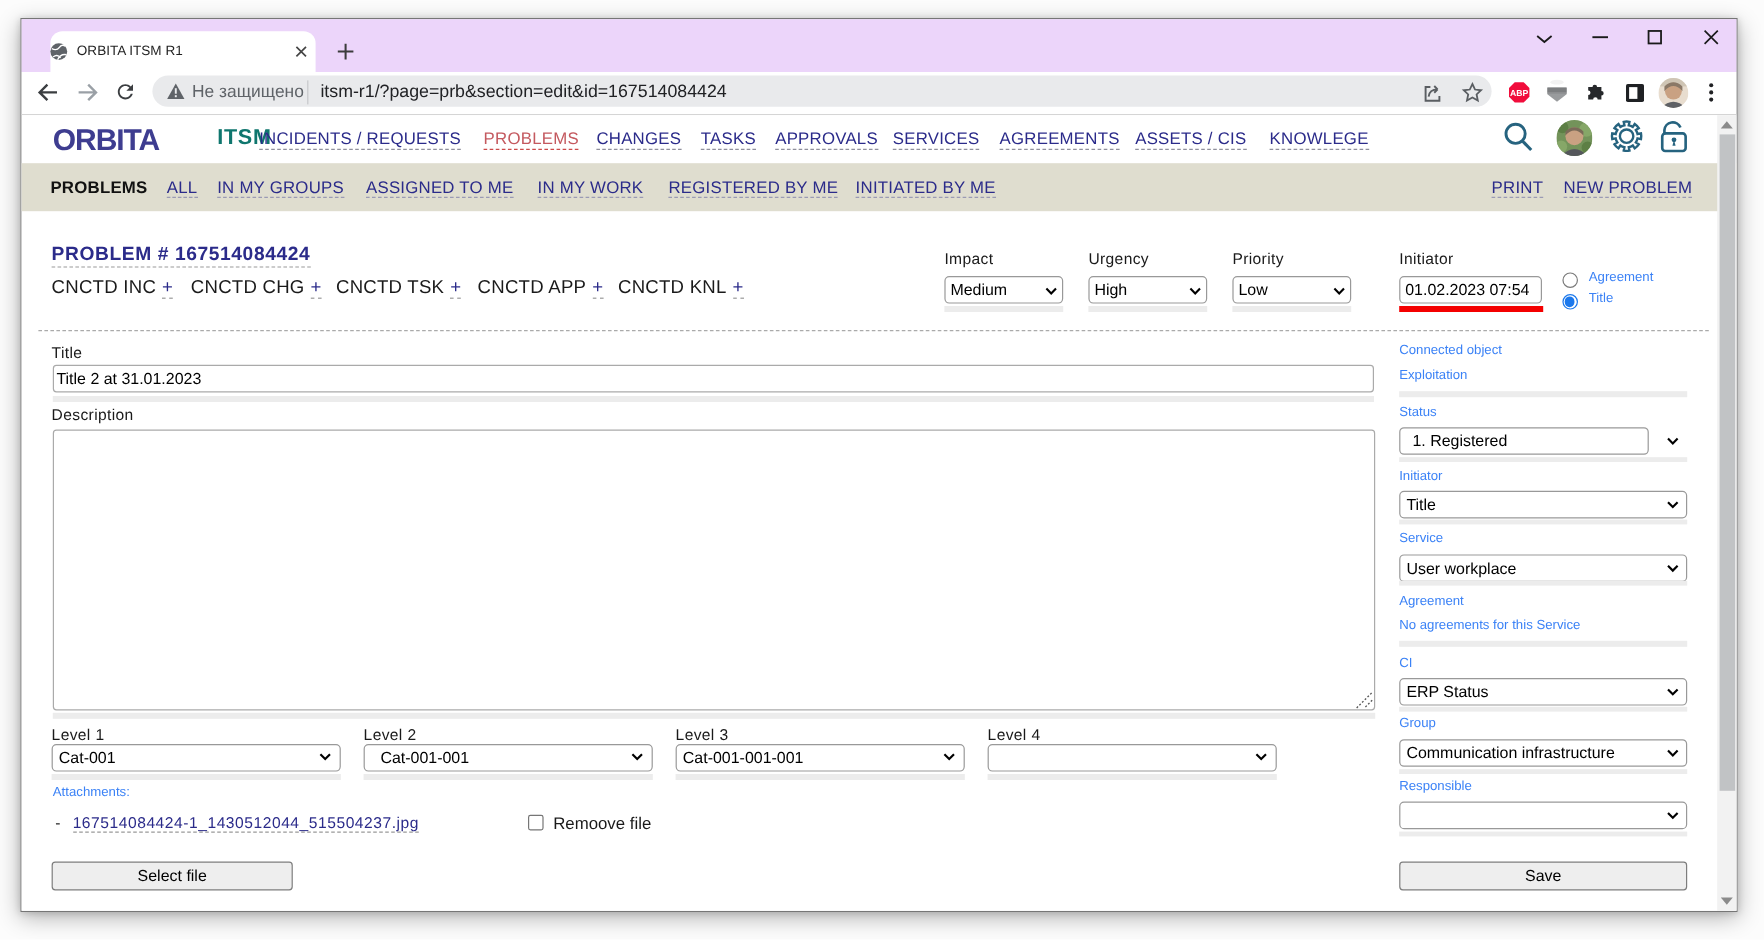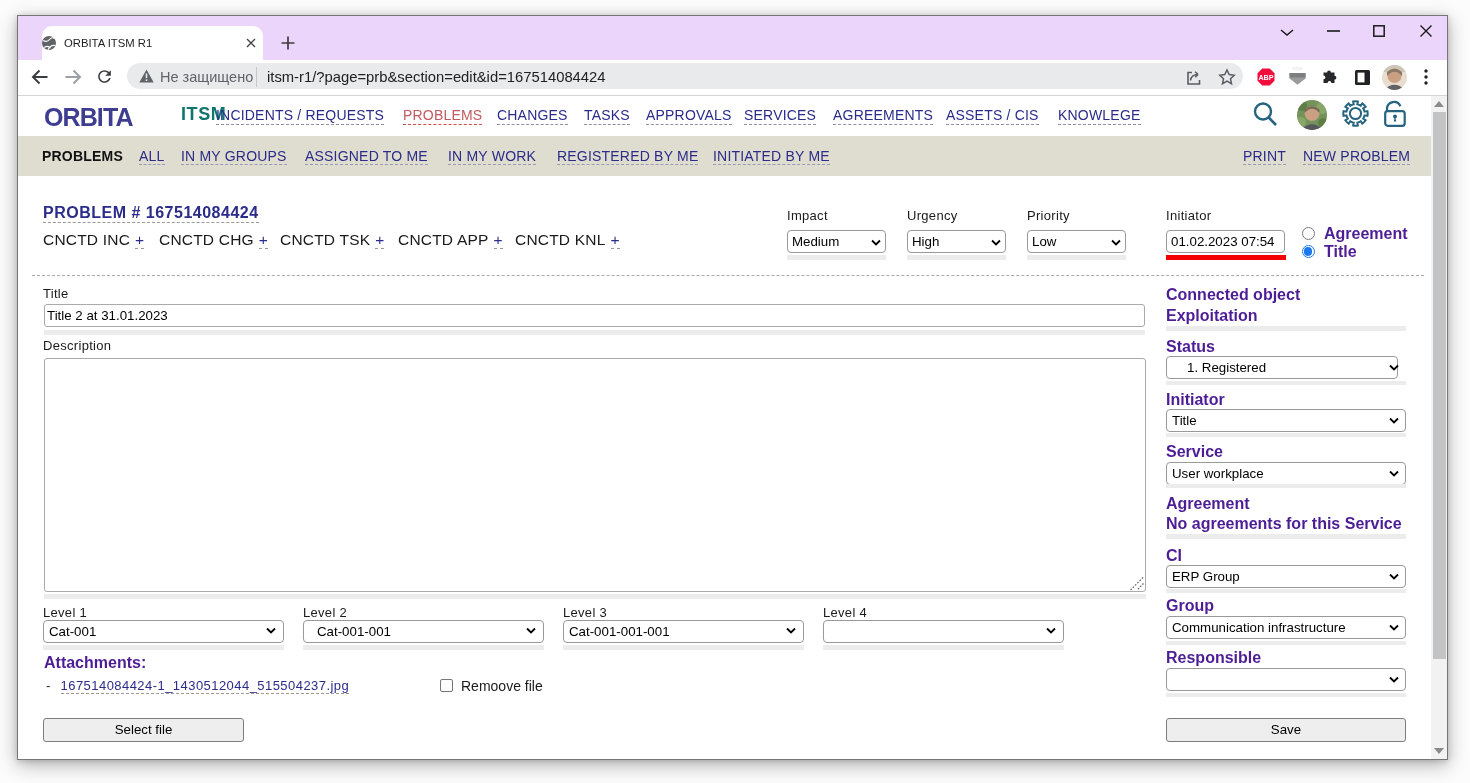--- a/index.html
+++ b/index.html
@@ -19,21 +19,21 @@
   #logo { left:44px; top:102.5px; font-size:25px; font-weight:bold; color:#3e3d90; letter-spacing:-0.9px; }
   #logosup { left:137px; top:104px; font-size:18px; font-weight:bold; color:#0f766e; letter-spacing:0.6px;padding-left:44px; }
   .navlink { top:107px; font-size:14px; color:#2b2b8a; border-bottom:1px dashed #90909c; padding-bottom:1px; letter-spacing:0.2px;text-align:right; }
   .navactive { color:#c4595f; border-bottom:1.5px dashed #cb4a4a; }
   #graybar { left:18px; top:136px; width:1429px; height:40px; background:#dfddcf; }
   .gblink { top:148px; font-size:14px; color:#2b2b8a; border-bottom:1px dashed #9a9ab4; padding-bottom:0px; letter-spacing:0.2px;text-align:center; }
   .gbbold { top:148px; font-size:14px; font-weight:bold; color:#111; letter-spacing:0.2px; }
   
   .lbl { font-size:13px; color:#1a1a1a; letter-spacing:0.3px; }
   .cnctd { font-size:15.5px; color:#1a1a1a; letter-spacing:0.2px; }
-  .lbl16 { font-size:16px; color:#4c1d95;font-weight:bold; }
+  .lbl16 { font-size:11px; color:#3b82f6; }
   a.nv { color:#2b2b8a; text-decoration:none; }
   .dashu { border-bottom:1px dashed #999; }
   .ctl { background:#fff; border:1px solid #999; border-radius:4px; font-size:13.3px; color:#000; }
   .strip { background:#ececec; }
   .chev { position:absolute; right:7px; }
   .btn { background:#eeeeee; border:1px solid #7d7d7d; border-radius:3px; font-size:13.3px; color:#000; text-align:center; }
   svg { position:absolute; overflow:visible; }
 </style>
 </head>
 <body>
@@ -277,42 +277,42 @@
 <div class="abs lbl16" style="left:44px;top:654px">Attachments:</div>
 <div class="abs lbl" style="left:46px;top:678px">- <a class="nv dashu" href="#" style="margin-left:6px;letter-spacing:0.45px">167514084424-1_1430512044_515504237.jpg</a></div>
 <div class="abs" style="left:440px;top:679px;width:13px;height:13px;border:1px solid #767676;border-radius:2px"></div>
 <div class="abs" style="left:461px;top:678px;font-size:14px;color:#1a1a1a">Remoove file</div>
 <div class="abs btn" style="left:43px;top:718px;width:201px;height:24px;line-height:22px">Select file</div>
 
 <div class="abs lbl16" style="left:1166px;top:286px">Connected object</div>
 <div class="abs lbl16" style="left:1166px;top:307px">Exploitation</div>
 <div class="abs strip" style="left:1166px;top:326px;width:240px;height:5px"></div>
 <div class="abs lbl16" style="left:1166px;top:338px">Status</div>
-<div class="abs ctl" style="left:1166px;top:356px;width:232px;height:23px;line-height:21px;padding-left:20px">1. Registered</div>
+<div class="abs ctl" style="left:1166px;top:356px;width:208px;height:23px;line-height:21px;padding-left:10px">1. Registered</div>
 <svg class="abs chev" style="left:1389px;top:365px" width="10" height="6" viewBox="0 0 10 6">
     <path d="M1,0.5 L5,4.5 L9,0.5" stroke="#000" stroke-width="1.8" fill="none"></path>
   </svg>
 <div class="abs strip" style="left:1166px;top:381px;width:240px;height:4px"></div>
 <div class="abs lbl16" style="left:1166px;top:391px">Initiator</div>
 <div class="abs ctl" style="left:1166px;top:409px;width:240px;height:23px;line-height:21px;padding-left:5px">Title</div>
 <svg class="abs chev" style="left:1389px;top:418px" width="10" height="6" viewBox="0 0 10 6">
     <path d="M1,0.5 L5,4.5 L9,0.5" stroke="#000" stroke-width="1.8" fill="none"></path>
   </svg>
 <div class="abs strip" style="left:1166px;top:433px;width:240px;height:4px"></div>
 <div class="abs lbl16" style="left:1166px;top:443px">Service</div>
 <div class="abs ctl" style="left:1166px;top:462px;width:240px;height:23px;line-height:21px;padding-left:5px">User workplace</div>
 <svg class="abs chev" style="left:1389px;top:471px" width="10" height="6" viewBox="0 0 10 6">
     <path d="M1,0.5 L5,4.5 L9,0.5" stroke="#000" stroke-width="1.8" fill="none"></path>
   </svg>
 <div class="abs strip" style="left:1166px;top:484px;width:240px;height:4px"></div>
 <div class="abs lbl16" style="left:1166px;top:495px">Agreement</div>
 <div class="abs lbl16" style="left:1166px;top:515px">No agreements for this Service</div>
 <div class="abs strip" style="left:1166px;top:534px;width:240px;height:5px"></div>
 <div class="abs lbl16" style="left:1166px;top:547px">CI</div>
-<div class="abs ctl" style="left:1166px;top:565px;width:240px;height:23px;line-height:21px;padding-left:5px">ERP Group</div>
+<div class="abs ctl" style="left:1166px;top:565px;width:240px;height:23px;line-height:21px;padding-left:5px">ERP Status</div>
 <svg class="abs chev" style="left:1389px;top:574px" width="10" height="6" viewBox="0 0 10 6">
     <path d="M1,0.5 L5,4.5 L9,0.5" stroke="#000" stroke-width="1.8" fill="none"></path>
   </svg>
 <div class="abs strip" style="left:1166px;top:589px;width:240px;height:4px"></div>
 <div class="abs lbl16" style="left:1166px;top:597px">Group</div>
 <div class="abs ctl" style="left:1166px;top:616px;width:240px;height:23px;line-height:21px;padding-left:5px">Communication infrastructure</div>
 <svg class="abs chev" style="left:1389px;top:625px" width="10" height="6" viewBox="0 0 10 6">
     <path d="M1,0.5 L5,4.5 L9,0.5" stroke="#000" stroke-width="1.8" fill="none"></path>
   </svg>
 <div class="abs strip" style="left:1166px;top:641px;width:240px;height:4px"></div>

